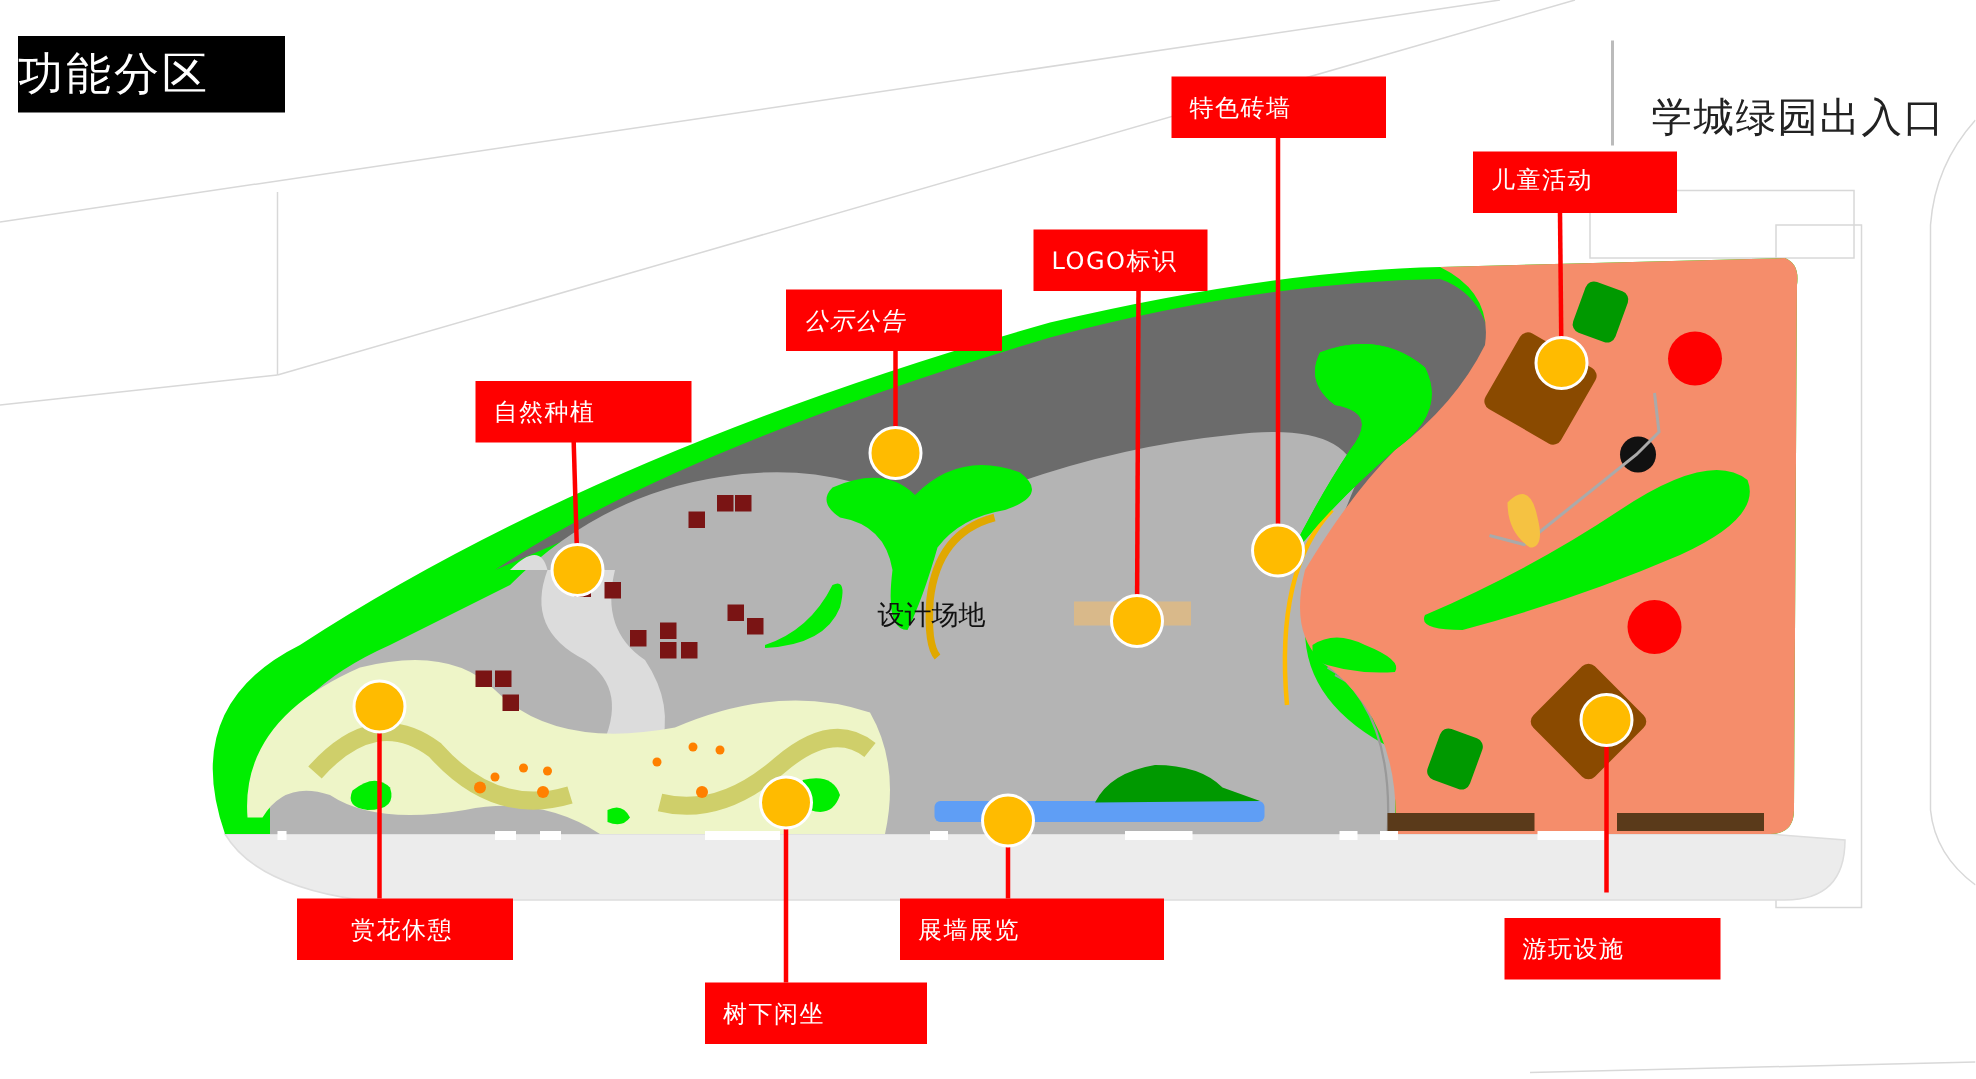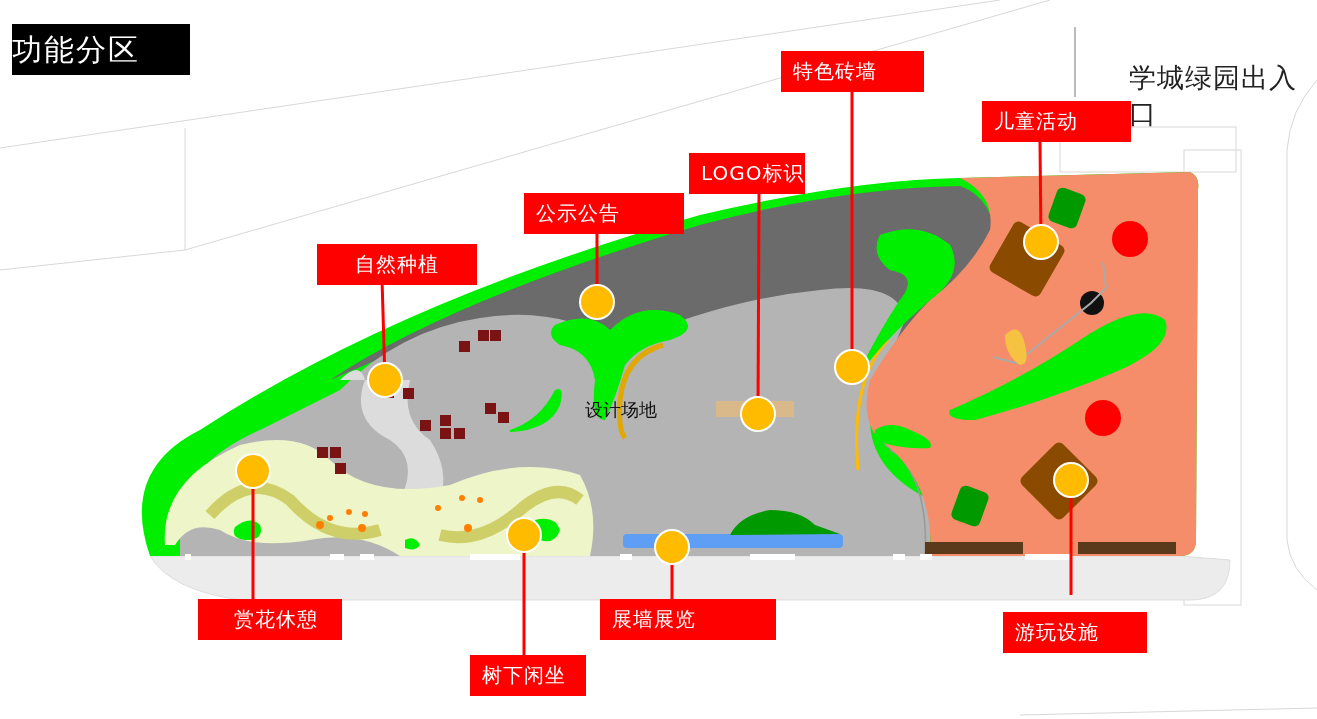--- a/index.html
+++ b/index.html
@@ -2,23 +2,23 @@
 <html><head>
 <meta charset="utf-8">
 <style>
   html, body { margin:0; padding:0; background:#ffffff; }
   body { width:1317px; height:719px; position:relative; overflow:hidden;
          font-family: "DejaVu Sans", "Liberation Sans", sans-serif; }
   .title-box { position:absolute; left:12px; top:24px; width:178px; height:51px;
                background:#000; color:#fff; font-size:30px; line-height:51px;
                box-sizing:border-box; letter-spacing:2px; }
   .entrance-label { position:absolute; left:1101px; top:60px; font-size:27px; color:#222;
-                    letter-spacing:1px;margin-left:28px; }
+                    letter-spacing:1px; }
   .plan-svg { position:absolute; left:0; top:0; }
-  .callout { position:absolute; background:#ff0000; color:#fff; font-size:20px;
+  .callout { position:absolute; background:#ff0000; color:#fff; font-size:16px;
              height:41px; line-height:41px; padding:0 12px; box-sizing:border-box;
              white-space:nowrap; letter-spacing:1px; }
   .center-label { position:absolute; left:585px; top:398px; font-size:18px; color:#111; }
 </style>
 </head>
 <body>
 
 <svg class="plan-svg" width="1317" height="719" viewBox="0 0 1317 719">
 
   <g stroke="#d8d8d8" stroke-width="1" fill="none">
@@ -156,21 +156,21 @@
     <circle cx="524" cy="535" r="17"></circle>
     <circle cx="672" cy="547" r="17"></circle>
     <circle cx="1071" cy="480" r="17"></circle>
   </g>
 </svg>
 
 <div class="title-box">功能分区</div>
 <div class="entrance-label">学城绿园出入口</div>
 <div class="center-label">设计场地</div>
 
-<div class="callout" style="left:317px;top:244px;width:160px;text-align:center;">自然种植</div>
-<div class="callout" style="left:524px;top:193px;width:160px;">公示公告</div>
+<div class="callout" style="left:317px;top:254px;width:144px;">自然种植</div>
+<div class="callout" style="left:524px;top:193px;width:144px;font-style:italic;">公示公告</div>
 <div class="callout" style="left:689px;top:153px;width:116px;">LOGO标识</div>
 <div class="callout" style="left:781px;top:51px;width:143px;">特色砖墙</div>
-<div class="callout" style="left:982px;top:101px;width:149px;">儿童活动</div>
+<div class="callout" style="left:982px;top:101px;width:136px;font-family:Liberation Mono, monospace;">儿童活动</div>
 <div class="callout" style="left:198px;top:599px;width:144px;padding-left:36px;">赏花休憩</div>
-<div class="callout" style="left:470px;top:655px;width:116px;">树下闲坐</div>
+<div class="callout" style="left:470px;top:655px;width:148px;">树下闲坐</div>
 <div class="callout" style="left:600px;top:599px;width:176px;">展墙展览</div>
 <div class="callout" style="left:1003px;top:595px;width:144px;margin-top:17px;">游玩设施</div>
 
 </body></html>

